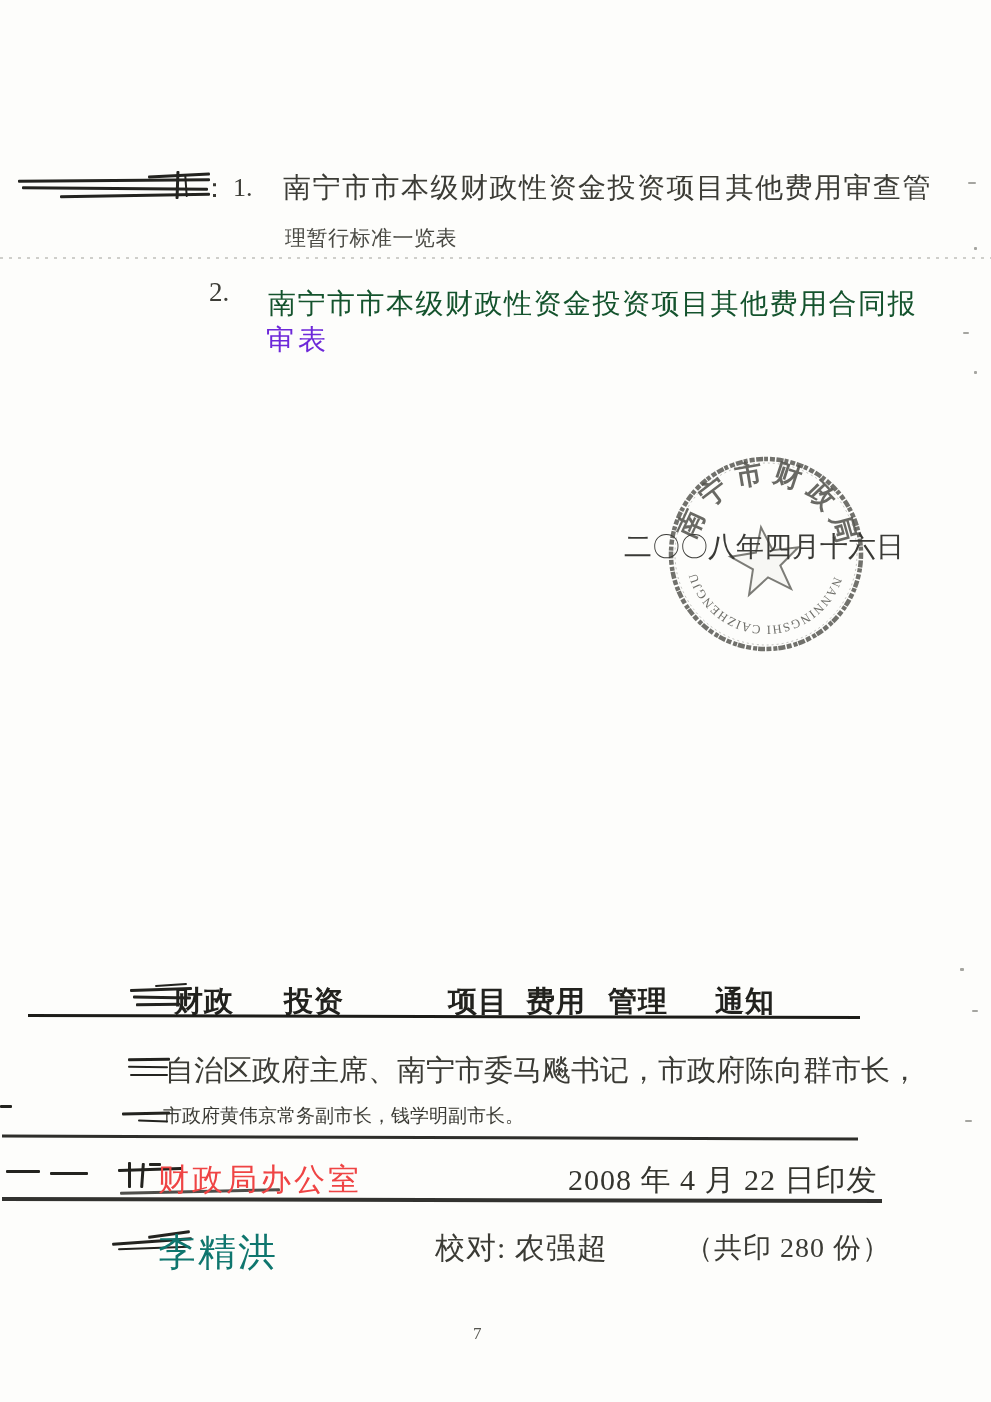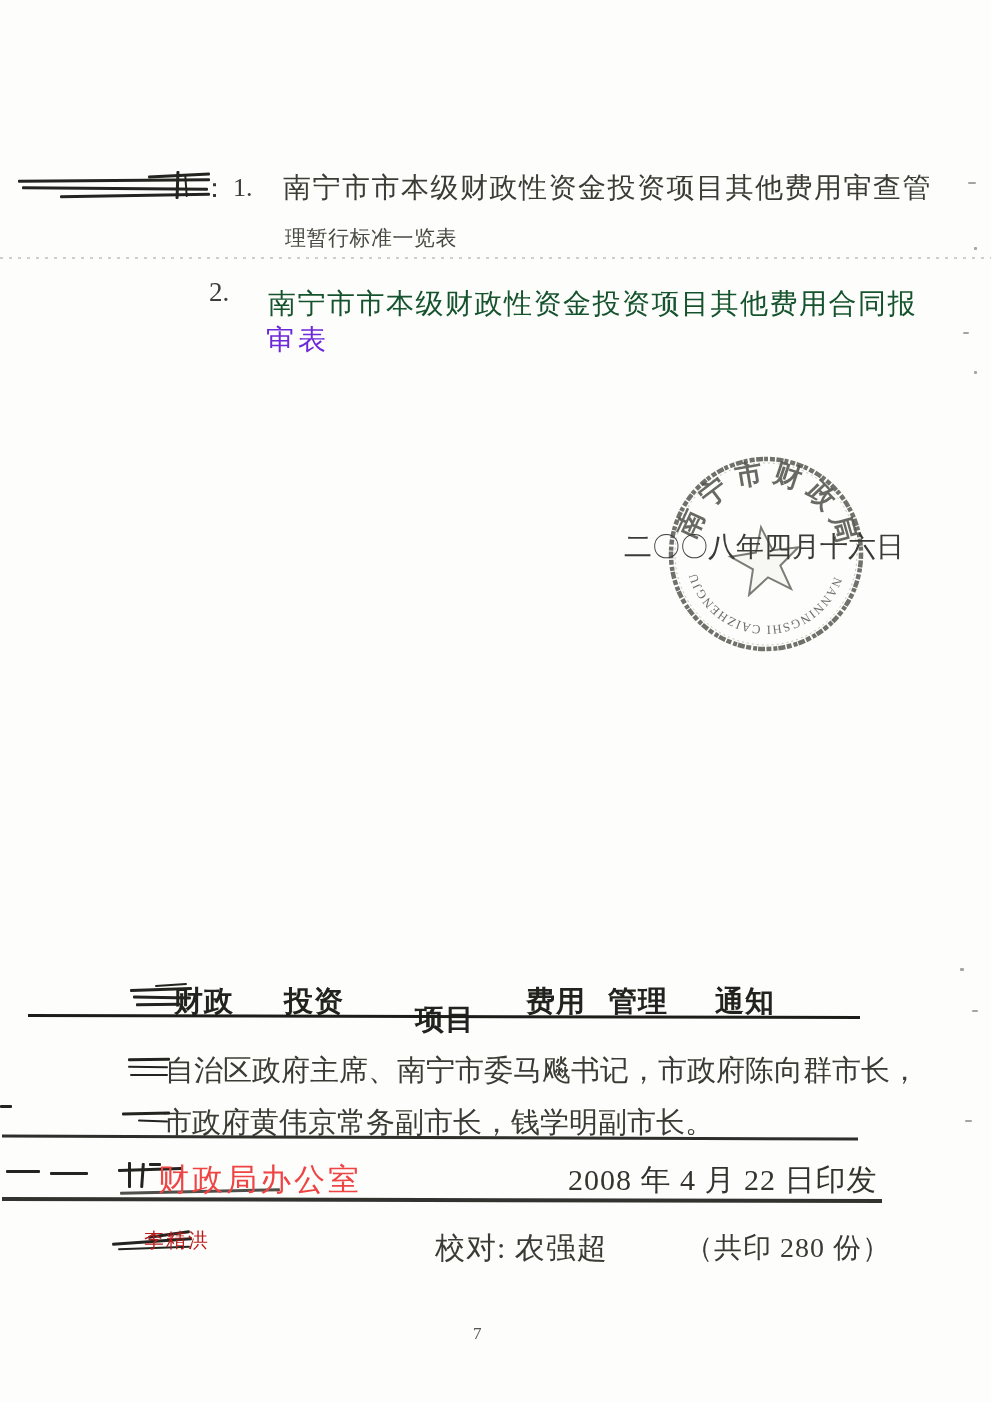--- a/index.html
+++ b/index.html
@@ -20,30 +20,30 @@
   .att2-l1{left:268px;top:285px;font-size:28px;letter-spacing:1.5px;color:#14532d;text-align:center;}
   .att2-l2{left:266px;top:321px;font-size:28px;letter-spacing:4px;color:#6d28d9;}
   .dotted-rule{left:0;top:257px;width:991px;height:2px;
     background:repeating-linear-gradient(90deg,#a9a9a3 0 3px,transparent 3px 9px);
     opacity:.55;}
   
   .stamp{left:651px;top:439px;width:230px;height:230px;z-index:1;}
   .stamp-date{left:589px;top:528px;font-size:28px;letter-spacing:0px;color:#3a3a36;z-index:3;margin-left:35px;}
   
   .subj-word{top:982px;font-size:29px;font-weight:700;letter-spacing:1px;color:#22221e;}
-  .sw0{left:174px;} .sw1{left:284px;} .sw2{left:415px;margin-top:18px;} .sw3{left:526px;} .sw4{left:608px;} .sw5{left:715px;}
+  .sw0{left:174px;} .sw1{left:284px;} .sw2{left:448px;} .sw3{left:526px;} .sw4{left:608px;} .sw5{left:715px;}
   .rule{background:#1c1c18;}
   .rule1{left:28px;top:1015px;width:832px;height:3px;transform:rotate(.15deg);}
   .rule2{left:2px;top:1136px;width:856px;height:3px;transform:rotate(.2deg);opacity:.92;}
   .rule3{left:2px;top:1198px;width:880px;height:4px;transform:rotate(.12deg);opacity:.9;}
   .cc1{left:165px;top:1051px;font-size:29px;color:#3b3b35;}
-  .cc2{left:163px;top:1103px;font-size:29px;color:#3b3b35;}
+  .cc2{left:163px;top:1103px;font-size:19px;color:#3b3b35;}
   .issuer{left:158px;top:1159px;font-size:31px;letter-spacing:3px;color:#ef4444;}
   .print-date{left:568px;top:1160px;font-size:30px;letter-spacing:1px;color:#34342e;}
-  .name{left:144px;top:1227px;font-size:20px;letter-spacing:2px;color:#b91c1c;}
+  .name{left:158px;top:1227px;font-size:38px;letter-spacing:2px;color:#0f766e;}
   .proof{left:435px;top:1228px;font-size:30px;letter-spacing:1px;color:#3b3b35;}
   .copies{left:685px;top:1229px;font-size:28px;letter-spacing:1px;color:#3b3b35;}
   .pageno{left:473px;top:1324px;font-size:17px;color:#55554f;}
   
   .streak{position:absolute;background:#23231f;border-radius:1px;}
   .speck{position:absolute;background:#8f8f89;border-radius:1px;opacity:.8;}
 </style>
 </head>
 <body>
 

